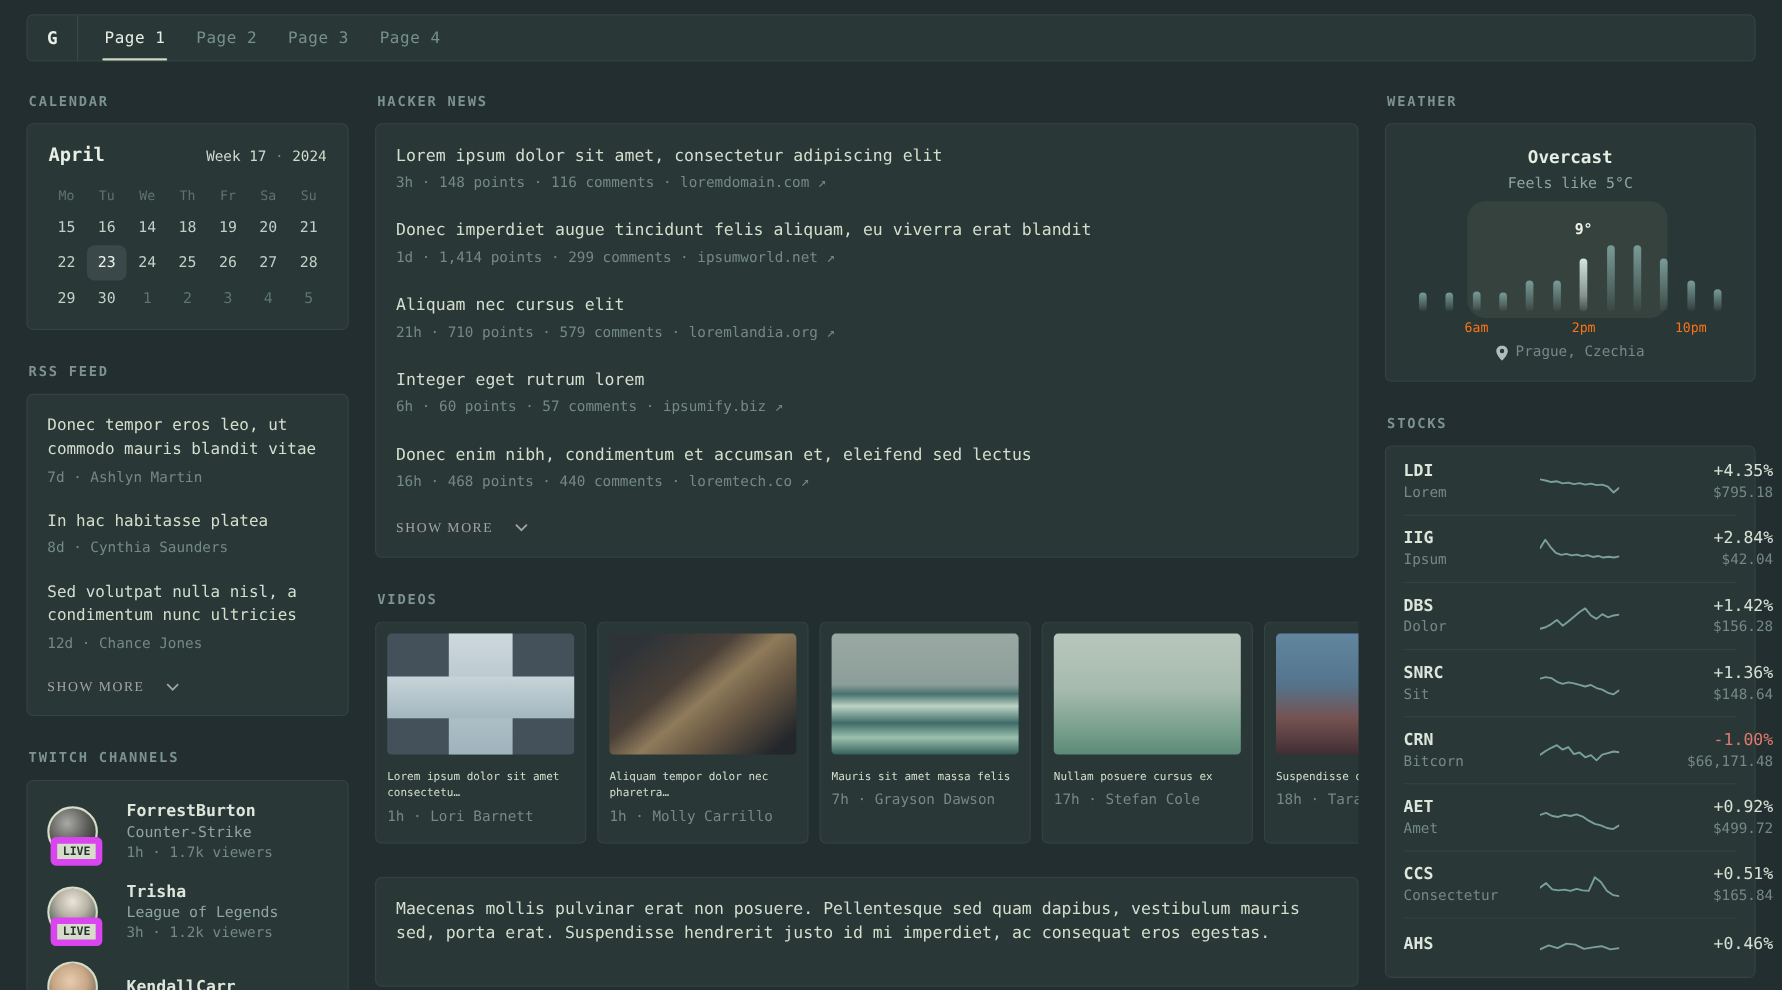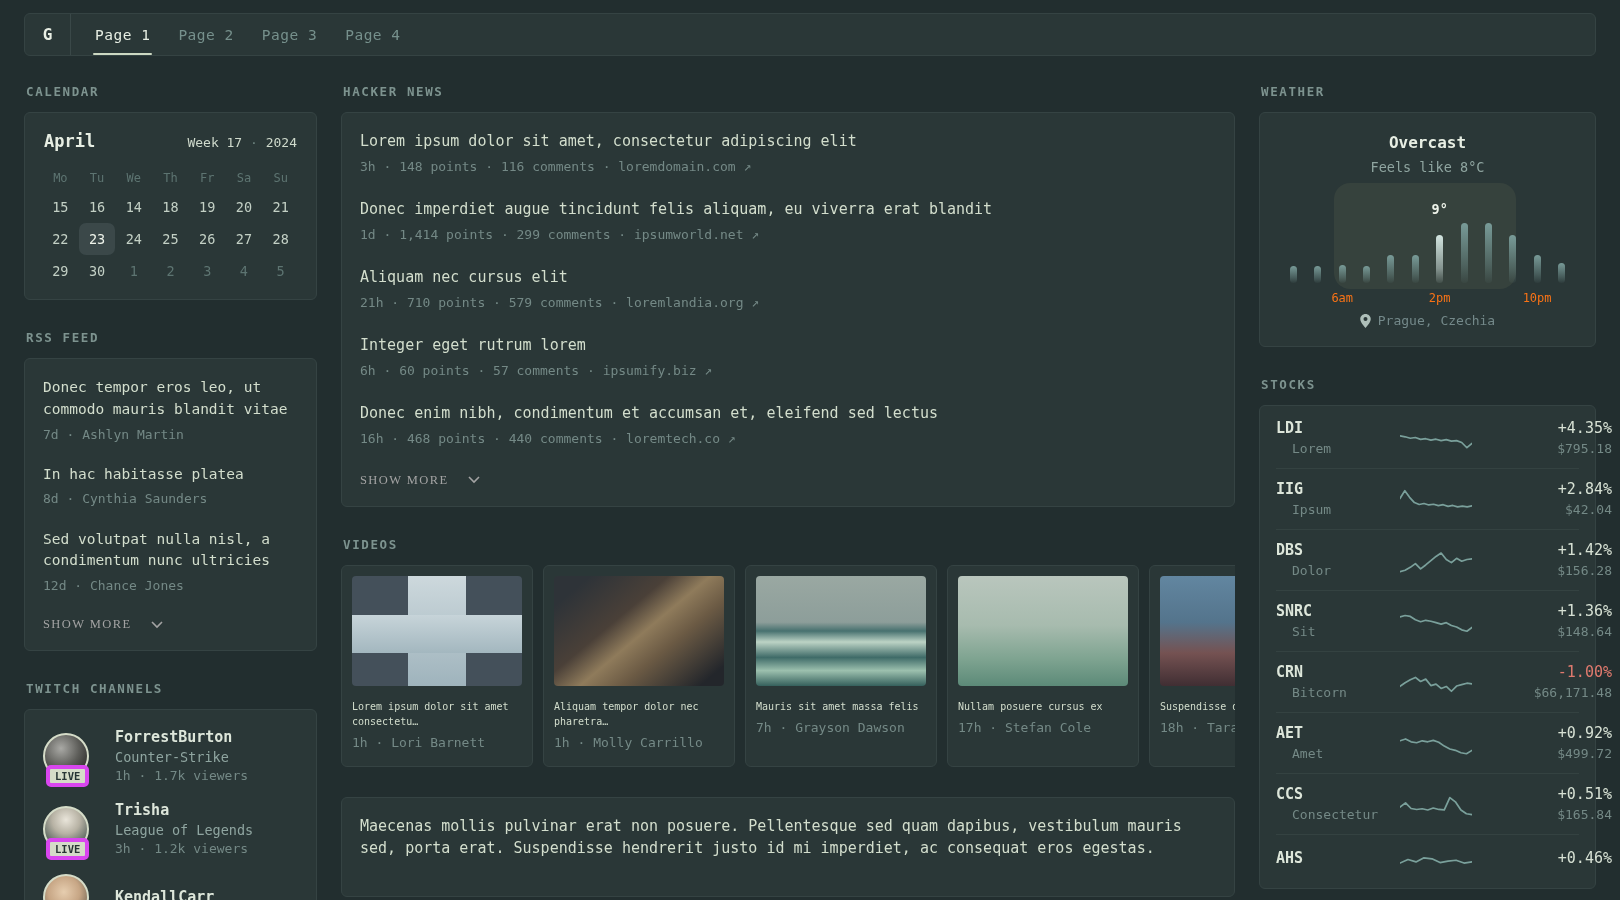--- a/index.html
+++ b/index.html
@@ -49,21 +49,21 @@
   .more svg { display:block; }
 
   
   .tw { display:grid; grid-template-columns:58px 1fr; gap:0 14px; align-items:center; margin-bottom:18px; }
   .avwrap { position:relative; width:48px; }
   .av { display:block; width:46px; height:46px; border-radius:50%; border:2px solid #d5dcc8; }
   .av-forrest { background:radial-gradient(circle at 38% 32%, #a9a9a5, #5c5c58 48%, #2b2b29 85%); }
   .av-trisha  { background:radial-gradient(circle at 50% 28%, #e9e5da, #b7b2a4 38%, #4c5a55 80%); }
   .av-kendall { background:radial-gradient(circle at 45% 38%, #e6cdaf, #c7a685 45%, #6d6353 85%); }
   .live { position:absolute; left:3px; bottom:-8px; background:#d5dcc8; color:#273434;
-          font-size:10.5px; font-weight:600; padding:1px 5px; border-radius:5px; border:4px solid #d946ef;margin-top:40px; }
+          font-size:10.5px; font-weight:600; padding:1px 5px; border-radius:5px; border:6px solid #d946ef;margin-top:40px; }
   .live:empty { display:none; }
   .tw-name { color:#dde6da; font-size:15px; font-weight:bold; text-decoration:none; cursor:pointer; display:block; }
   .tw-game { color:#8fa5a0; font-size:13.5px; margin-top:3px; }
   .tw-game:empty, .tw-meta:empty { display:none; }
   .tw-meta { color:#748986; font-size:13px; margin-top:3px; }
 
   
   .hn { margin-bottom:23px; }
   .hn-title { display:block; color:#d3decd; font-size:15px; line-height:1.45; text-decoration:none; cursor:pointer; }
 
@@ -102,21 +102,21 @@
   .wtime:empty { display:none; }
   .wx-loc { margin-top:30px; color:#74898a; font-size:13px; display:flex; align-items:center;
             justify-content:center; gap:7px; }
   .wx-loc svg { display:block; }
 
   
   .stocks { padding:2px 16px; }
   .srow { display:grid; grid-template-columns:88px 1fr 104px; align-items:center; padding:11px 0 12px;gap:36px; }
   .srow + .srow { border-top:1px solid #344241; }
   .ssym { display:block; color:#dde6da; font-size:15px; font-weight:bold; }
-  .sname { display:block; color:#748986; font-size:13px; margin-top:4px;margin-left:16px; }
+  .sname { display:block; color:#748986; font-size:13px; margin-top:4px; }
   .spark { width:72px; height:28px; justify-self:center; }
   .spark polyline { stroke:#7aa09b; stroke-width:2.4; fill:none; stroke-linejoin:round; stroke-linecap:round; }
   .sright { text-align:right; }
   .change { display:block; color:#d7e1d4; font-size:15px; }
   .change.neg { color:#e07a6e; }
   .sprice { display:block; color:#748986; font-size:13px; margin-top:4px; }
 </style>
 </head>
 <body>
 
@@ -344,21 +344,21 @@
       </section>
 
     </div>
 
     <div class="col">
 
       <section>
         <h2 class="sec">WEATHER</h2>
         <div class="card wx">
           <div class="wx-cond">Overcast</div>
-          <div class="wx-feels">Feels like 8°C</div>
+          <div class="wx-feels">Feels like 5°C</div>
           <div class="wx-chart">
             <div class="wx-overlay"></div>
             <div class="wx-bars">
 
                 <div class="wcol">
 
                   <span class="wbar" style="height: 17px;"></span>
 
                 </div>
 

